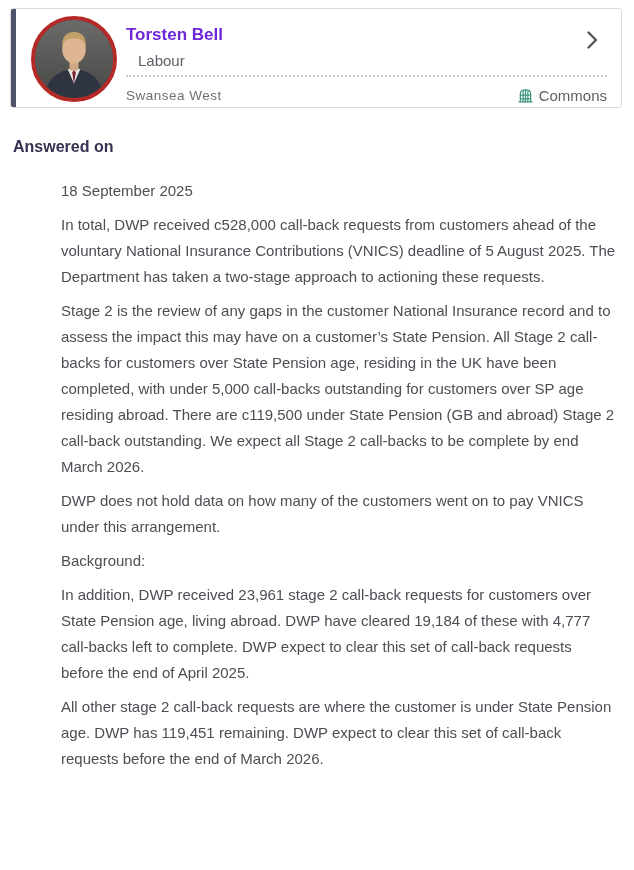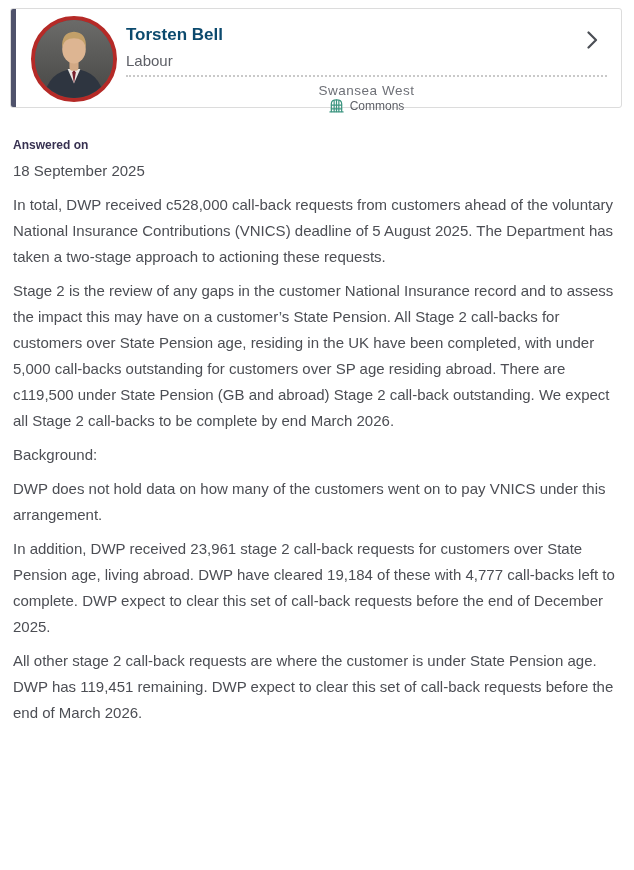--- a/index.html
+++ b/index.html
@@ -37,69 +37,70 @@
     border-radius: 50%;
     border: 4px solid #b52a27;
     overflow: hidden;
     background: #565656;
   }
   .avatar svg { display: block; width: 100%; height: 100%; }
 
   .card-text { position: absolute; left: 115px; right: 14px; top: 0; bottom: 0; }
   .member-name {
     position: absolute; left: 0; top: 16px;
-    font-size: 17px; font-weight: bold; color: #0c4a6e;
+    font-size: 17px; font-weight: bold; color: #6d28d9;
   }
   .member-party {
-    position: absolute; left: 0; top: 43px;
+    position: absolute; left: 12px; top: 43px;
     font-size: 15px; color: #5d5f66;
   }
   .card-divider {
     position: absolute; left: 0; right: 0; top: 66px;
     border-top: 2px dotted #c9c9c9;
   }
   .card-bottom-row {
     position: absolute; left: 0; right: 0; top: 74px; height: 24px;
-    display: flex; align-items: center; justify-content: space-between; flex-direction: column;
+    display: flex; align-items: center; justify-content: space-between;
   }
   .member-constituency {
     font-size: 13.5px; color: #6e7077; letter-spacing: 0.5px;
   }
   .member-house {
     display: flex; align-items: center; gap: 6px;
-    font-size: 12px; color: #5d5f66;
+    font-size: 15px; color: #5d5f66;
   }
   .portcullis { width: 15px; height: 15px; display: block; }
   .chevron {
     position: absolute; right: 23px; top: 22px;
     width: 11px; height: 18px;
   }
 
   
   .content {
     position: absolute;
     left: 13px; top: 138px;
     width: 604px;
   }
   .answered-heading {
-    font-size: 12px;
+    font-size: 16px;
     font-weight: bold;
     color: #373151;
-    margin-bottom: 6px;
+    margin-bottom: 22px;
   }
   .answer-date {
     font-size: 15px;
     line-height: 26px;
     color: #4c4e54;
   }
   .answer-body p {
     font-size: 15px;
     line-height: 26px;
     color: #4c4e54;
     margin-bottom: 8px;
+    margin-left: 48px;
   }
 </style>
 </head>
 <body>
 
 <div class="member-card">
   <div class="accent-bar"></div>
 
   <div class="avatar">
     <svg viewBox="0 0 86 86">
@@ -152,18 +153,18 @@
     <polyline points="1.5,1.5 9,9 1.5,16.5" fill="none" stroke="#4b4f55" stroke-width="2.2" stroke-linecap="round" stroke-linejoin="round"></polyline>
   </svg>
 </div>
 
 <div class="content">
   <h2 class="answered-heading">Answered on</h2>
   <div class="answer-body">
     <p class="answer-date">18 September 2025</p>
     <p>In total, DWP received c528,000 call-back requests from customers ahead of the voluntary National Insurance Contributions (VNICS) deadline of 5 August 2025. The Department has taken a two-stage approach to actioning these requests.</p>
     <p>Stage 2 is the review of any gaps in the customer National Insurance record and to assess the impact this may have on a customer’s State Pension. All Stage 2 call-backs for customers over State Pension age, residing in the UK have been completed, with under 5,000 call-backs outstanding for customers over SP age residing abroad. There are c119,500 under State Pension (GB and abroad) Stage 2 call-back outstanding. We expect all Stage 2 call-backs to be complete by end March 2026.</p>
+    <p>DWP does not hold data on how many of the customers went on to pay VNICS under this arrangement.</p>
     <p>Background:</p>
-    <p>DWP does not hold data on how many of the customers went on to pay VNICS under this arrangement.</p>
-    <p>In addition, DWP received 23,961 stage 2 call-back requests for customers over State Pension age, living abroad. DWP have cleared 19,184 of these with 4,777 call-backs left to complete. DWP expect to clear this set of call-back requests before the end of December 2025.</p>
+    <p>In addition, DWP received 23,961 stage 2 call-back requests for customers over State Pension age, living abroad. DWP have cleared 19,184 of these with 4,777 call-backs left to complete. DWP expect to clear this set of call-back requests before the end of April 2025.</p>
     <p>All other stage 2 call-back requests are where the customer is under State Pension age. DWP has 119,451 remaining. DWP expect to clear this set of call-back requests before the end of March 2026.</p>
   </div>
 </div>
 
 </body></html>

